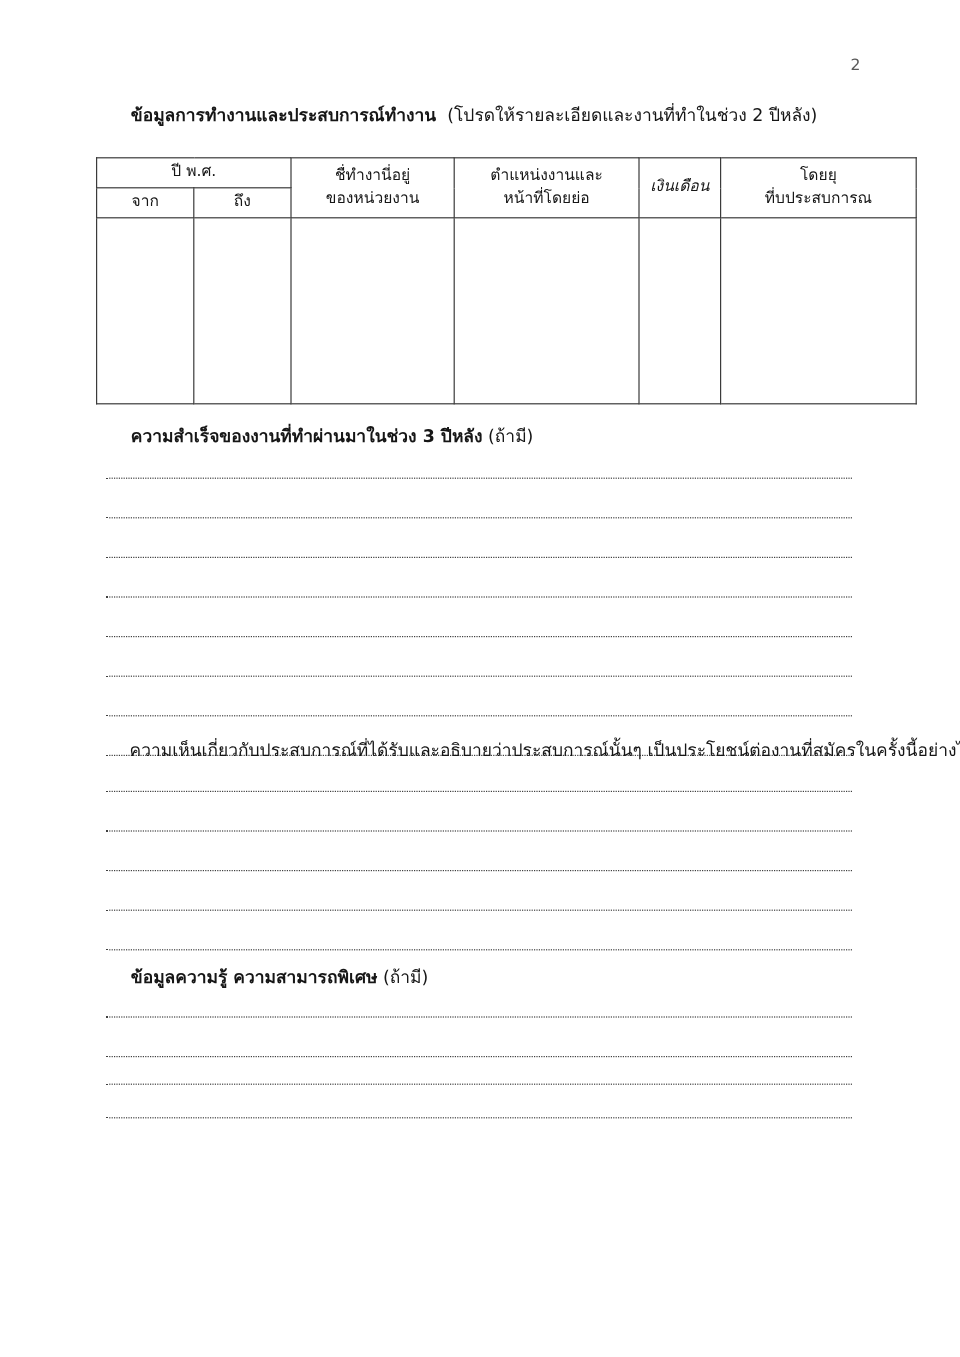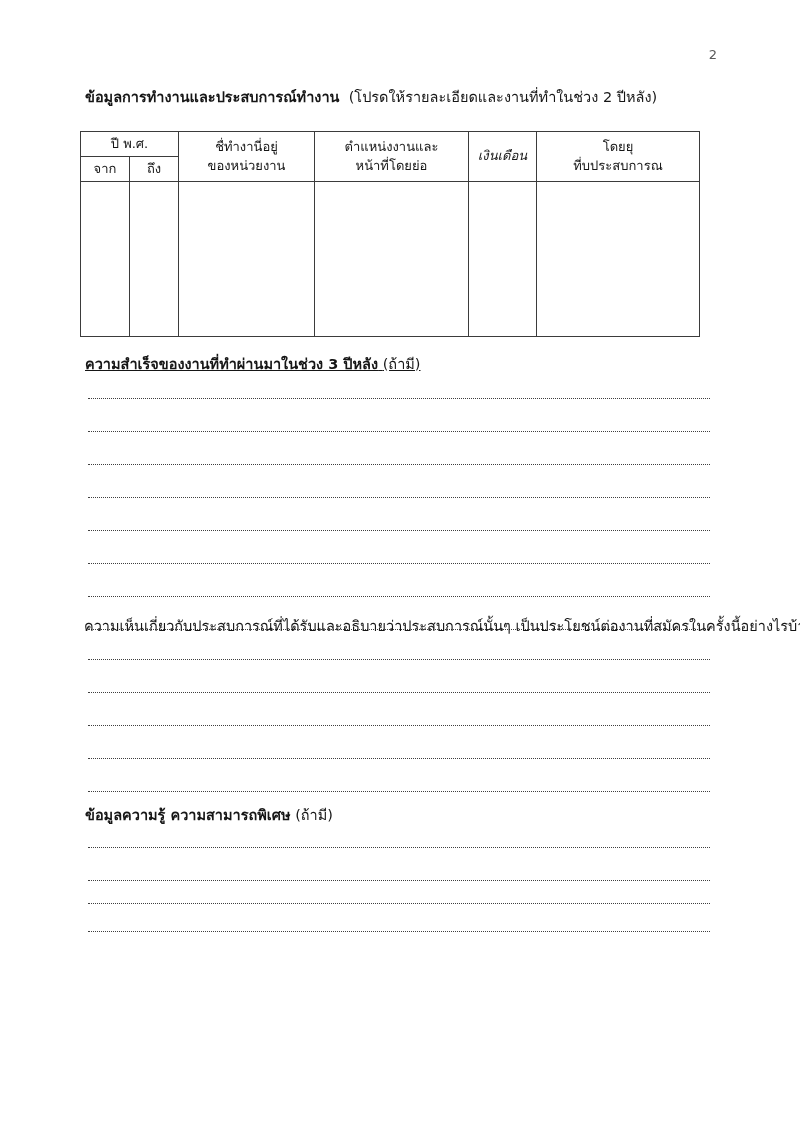--- a/index.html
+++ b/index.html
@@ -35,37 +35,38 @@
   .section-heading {
     position: absolute;
     left: 85px;
     font-size: 14.5px;
     line-height: 1.25;
     white-space: nowrap;
     color: #161616;
   }
   .section-heading .bold {
     font-weight: 700;
+    margin-left: 24px;
   }
   .section-heading .reg {
     font-weight: 400;
   }
   .heading-work      { top: 88px; }
-  .heading-success   { top: 355px; text-decoration: underline; }
+  .heading-success   { top: 355px; }
   .heading-opinion   { top: 617px; left: 84px; font-weight: 400; }
   .heading-knowledge { top: 806px; }
 
   .heading-opinion .bold { font-weight: 400; }
 
   
   .work-table {
     position: absolute;
     left: 80px;
     top: 131px;
-    width: 620px;
+    width: 684px;
     border-collapse: collapse;
     table-layout: fixed;
   }
   .work-table th,
   .work-table td {
     border: 1px solid #3b3b3b;
     padding: 0;
     font-weight: 400;
     font-size: 13px;
     color: #161616;

